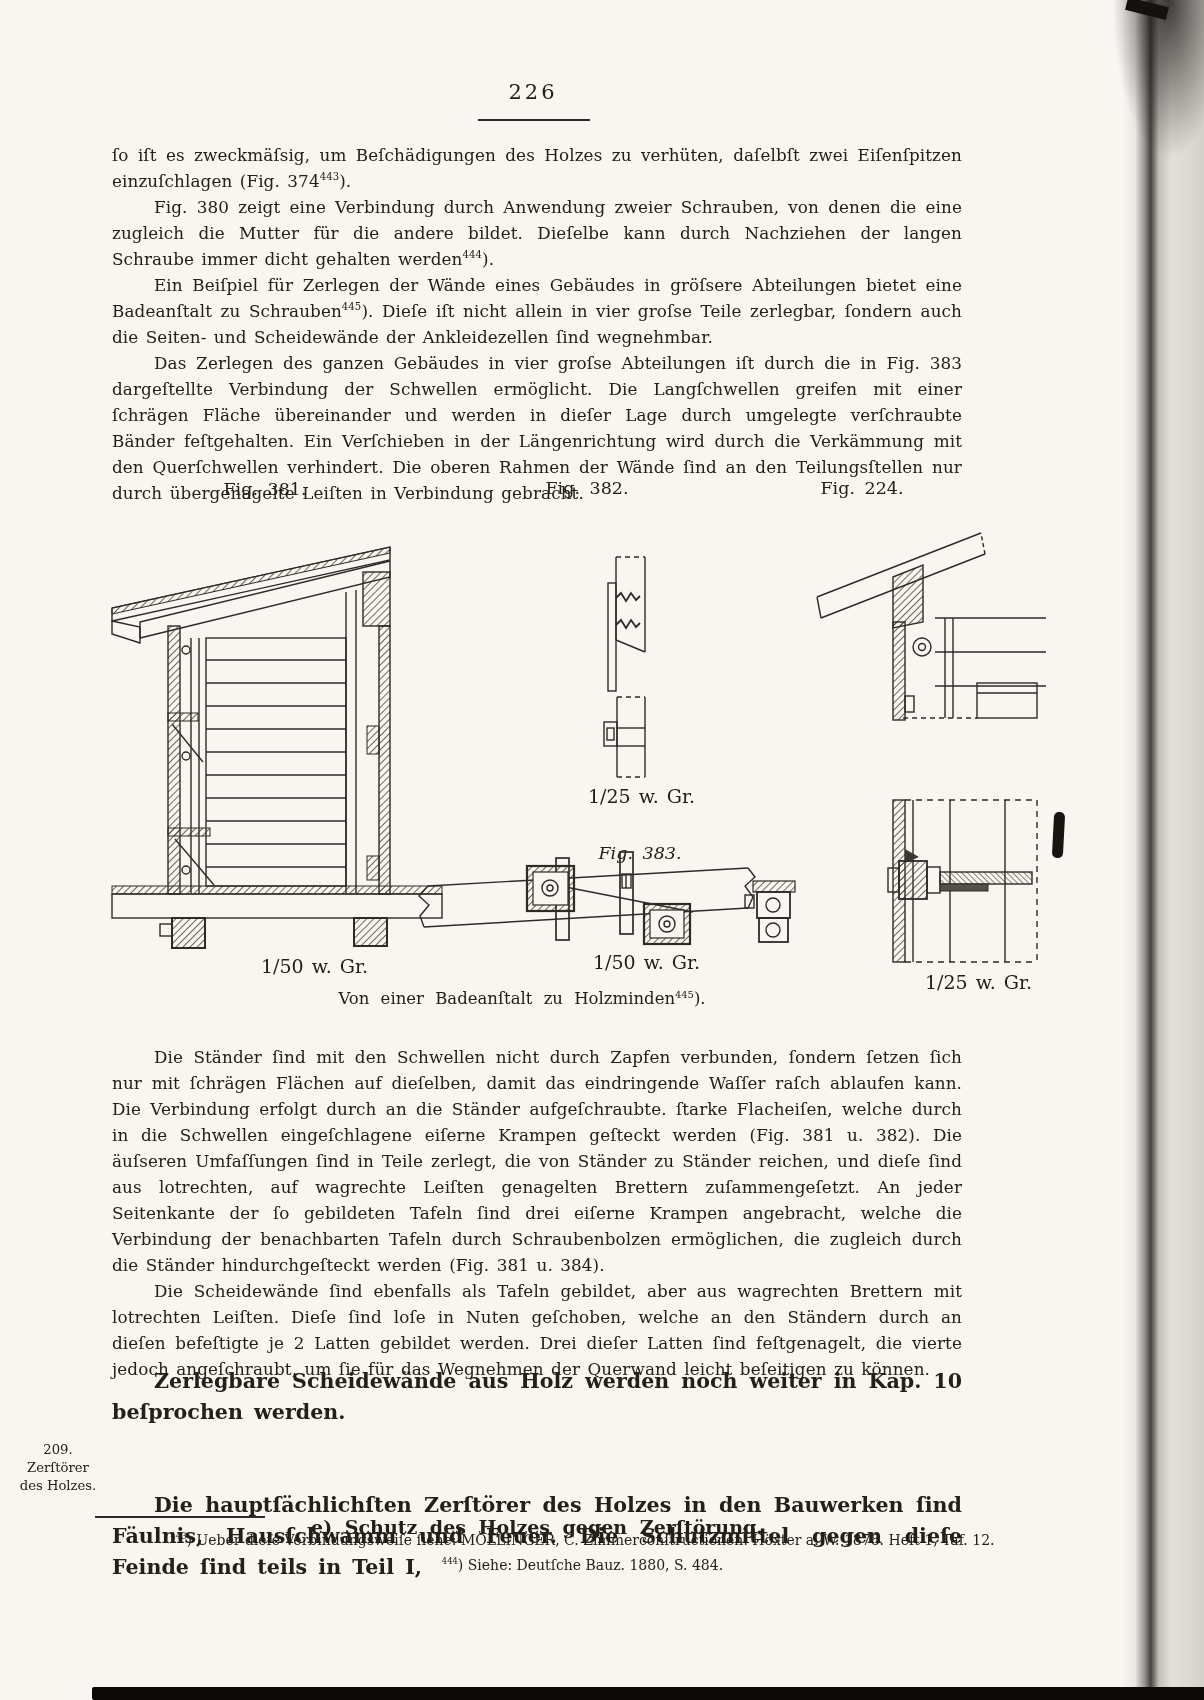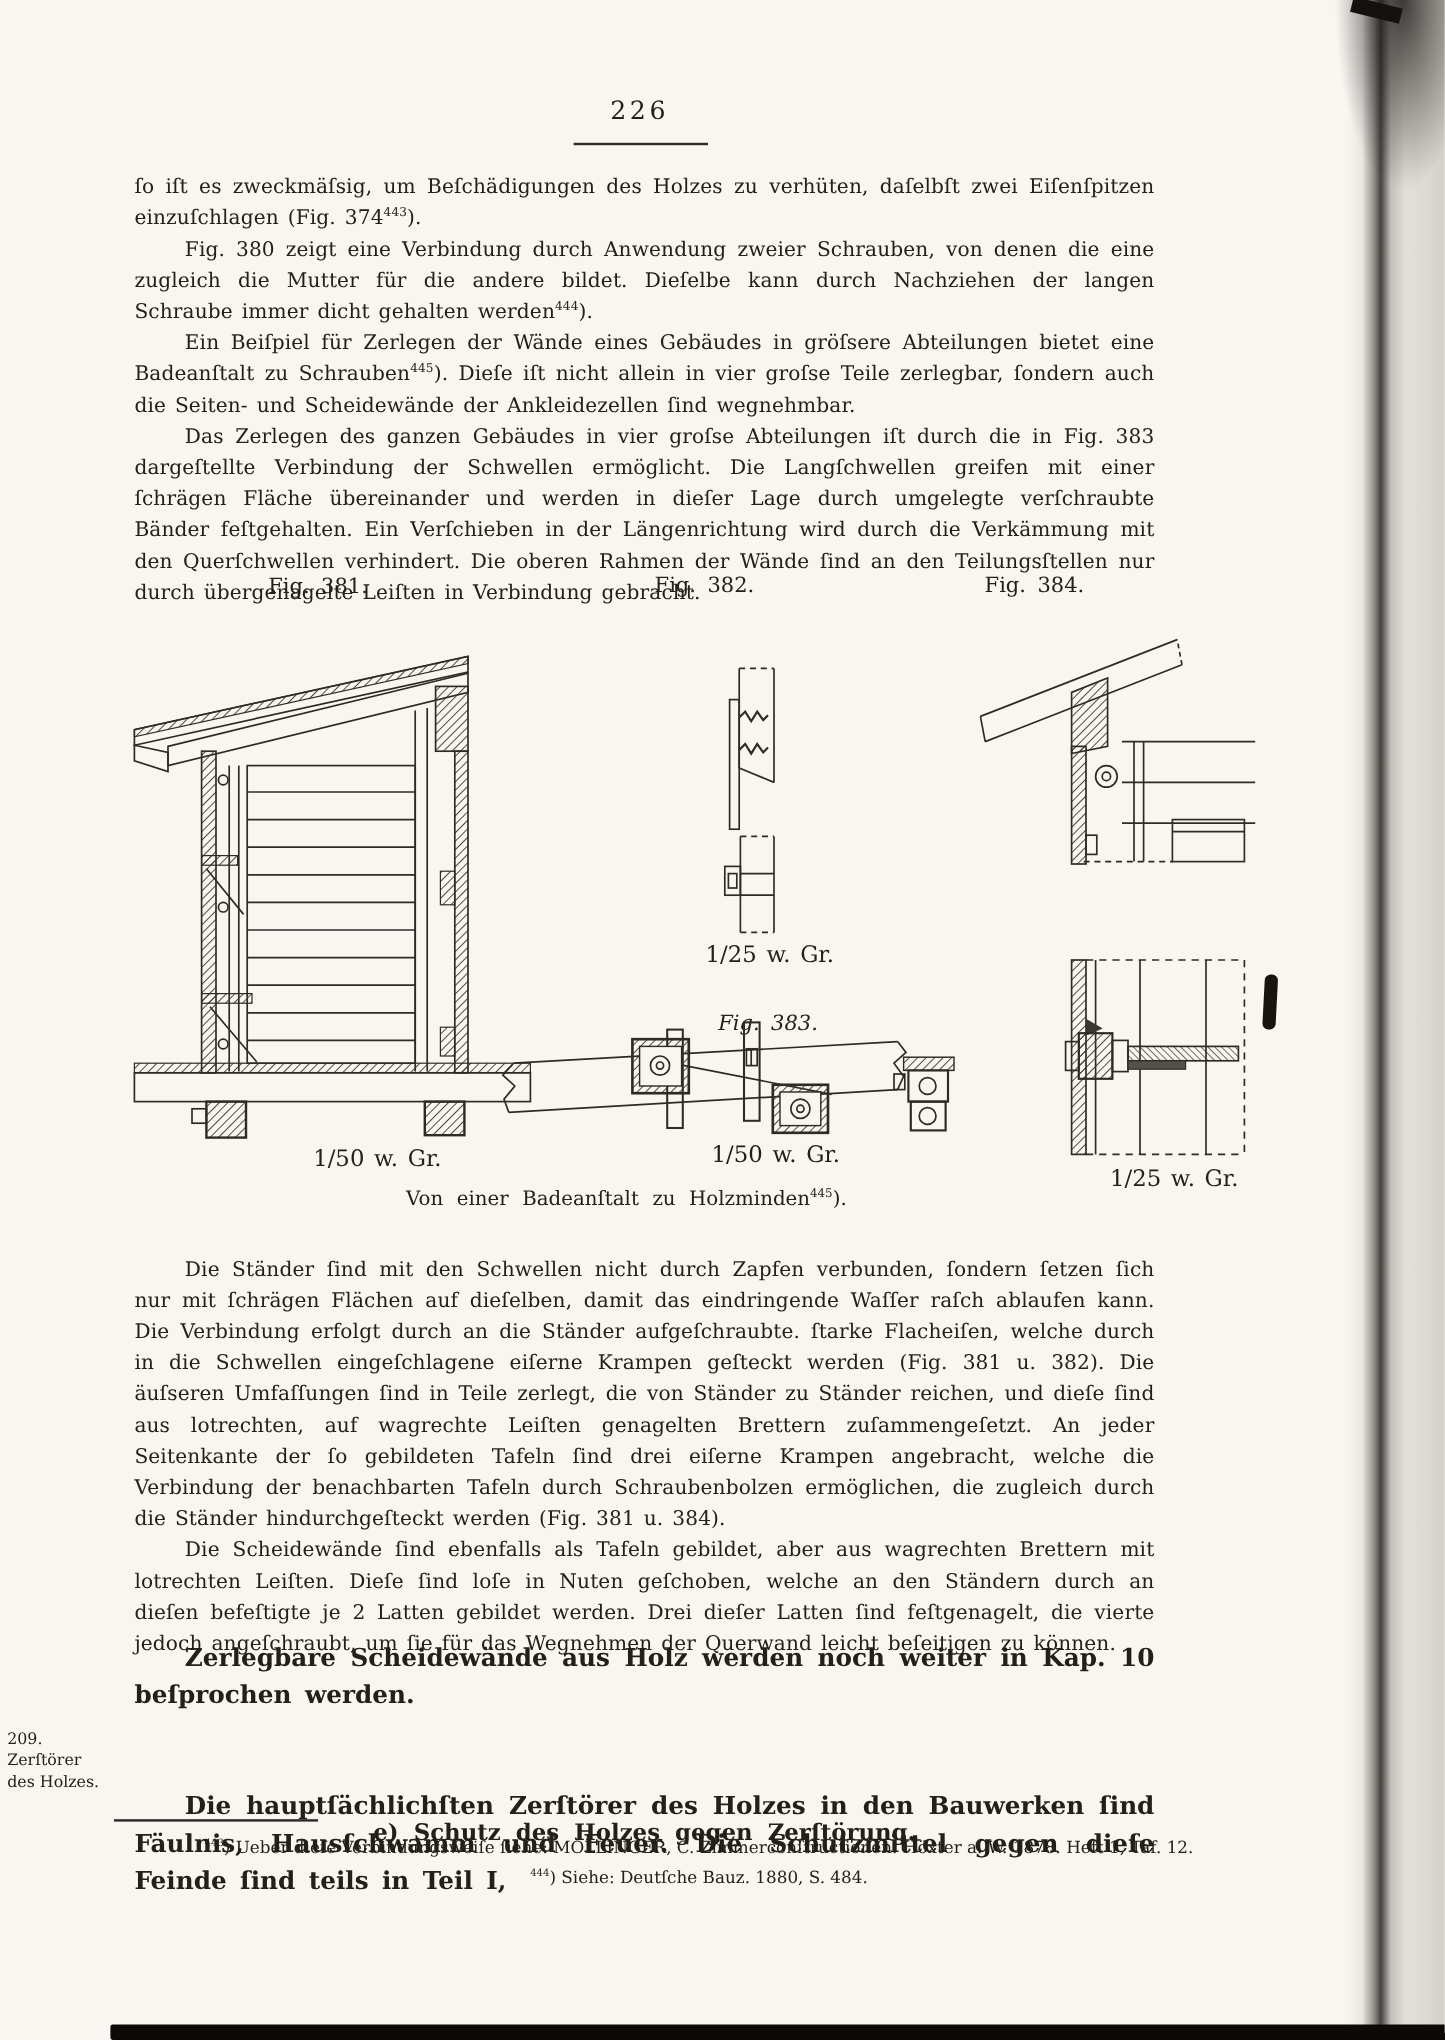--- a/index.html
+++ b/index.html
@@ -31,21 +31,21 @@
   .figcaption{left:292px;top:989px;width:460px;text-align:center;font-size:16.5px;word-spacing:6px;}
   .fl381{left:190px;top:479px;}
   .fl382{left:512px;top:478px;}
   .fl384{left:787px;top:478px;}
   .fl383{left:565px;top:843px;font-style:italic;}
   .fs381{left:238px;top:955px;}
   .fs382{left:565px;top:785px;}
   .fs383{left:570px;top:951px;}
   .fs384{left:902px;top:971px;}
   
-  .margin-note{left:6px;top:1441px;width:104px;text-align:left;font-size:13.2px;line-height:18px;}
+  .margin-note{left:6px;top:1441px;width:104px;text-align:center;font-size:13.2px;line-height:18px;}
   
   .fnrule{left:95px;top:1516px;width:170px;height:2px;background:#2c2a26;}
   .footnotes{left:112px;top:1528px;width:905px;font-size:14px;line-height:24.5px;text-align:center;}
   .footnotes p{margin:0;text-indent:36px;}
   
   .gutter{left:1122px;top:0;width:82px;height:1700px;
     background:linear-gradient(90deg, rgba(60,56,50,0) 0%, rgba(60,56,50,0.08) 16%,
       rgba(45,42,38,0.5) 28%, rgba(25,23,20,0.8) 35%, rgba(95,90,82,0.35) 45%,
       rgba(150,144,134,0.22) 60%, rgba(140,134,124,0.25) 80%, rgba(125,120,110,0.3) 100%);}
   .gutter-top{left:1112px;top:0;width:92px;height:160px;
@@ -63,21 +63,21 @@
 
 <div class="abs textcol block1">
   <p class="noindent"><span>ſo iſt es zweckmäſsig, um Beſchädigungen des Holzes zu verhüten, daſelbſt zwei Eiſenſpitzen einzuſchlagen (Fig. 374</span><sup>443</sup><span>).</span></p>
   <p><span>Fig. 380 zeigt eine Verbindung durch Anwendung zweier Schrauben, von denen die eine zugleich die Mutter für die andere bildet.  Dieſelbe kann durch Nachziehen der langen Schraube immer dicht gehalten werden</span><sup>444</sup><span>).</span></p>
   <p><span>Ein Beiſpiel für Zerlegen der Wände eines Gebäudes in gröſsere Abteilungen bietet eine Badeanſtalt zu Schrauben</span><sup>445</sup><span>).  Dieſe iſt nicht allein in vier groſse Teile zerlegbar, ſondern auch die Seiten- und Scheidewände der Ankleidezellen ſind wegnehmbar.</span></p>
   <p><span>Das Zerlegen des ganzen Gebäudes in vier groſse Abteilungen iſt durch die in Fig. 383 dargeſtellte Verbindung der Schwellen ermöglicht.  Die Langſchwellen greifen mit einer ſchrägen Fläche übereinander und werden in dieſer Lage durch umgelegte verſchraubte Bänder feſtgehalten.  Ein Verſchieben in der Längenrichtung wird durch die Verkämmung mit den Querſchwellen verhindert.  Die oberen Rahmen der Wände ſind an den Teilungsſtellen nur durch übergenagelte Leiſten in Verbindung gebracht.</span></p>
 </div>
 
 <div class="abs figlabel fl381">Fig. 381.</div>
 <div class="abs figlabel fl382">Fig. 382.</div>
-<div class="abs figlabel fl384">Fig. 384.</div>
+<div class="abs figlabel fl384">Fig. 224.</div>
 <div class="abs figlabel fl383">Fig. 383.</div>
 
 <svg class="abs figs" viewBox="0 0 1204 500" xmlns="http://www.w3.org/2000/svg">
   <defs>
     <pattern id="hat" patternUnits="userSpaceOnUse" width="5" height="5" patternTransform="rotate(45)">
       <line x1="0" y1="0" x2="0" y2="5" stroke="#3a3630" stroke-width="1.5"></line>
     </pattern>
     <pattern id="hat2" patternUnits="userSpaceOnUse" width="4" height="4" patternTransform="rotate(-45)">
       <line x1="0" y1="0" x2="0" y2="4" stroke="#3a3630" stroke-width="1.2"></line>
     </pattern>

